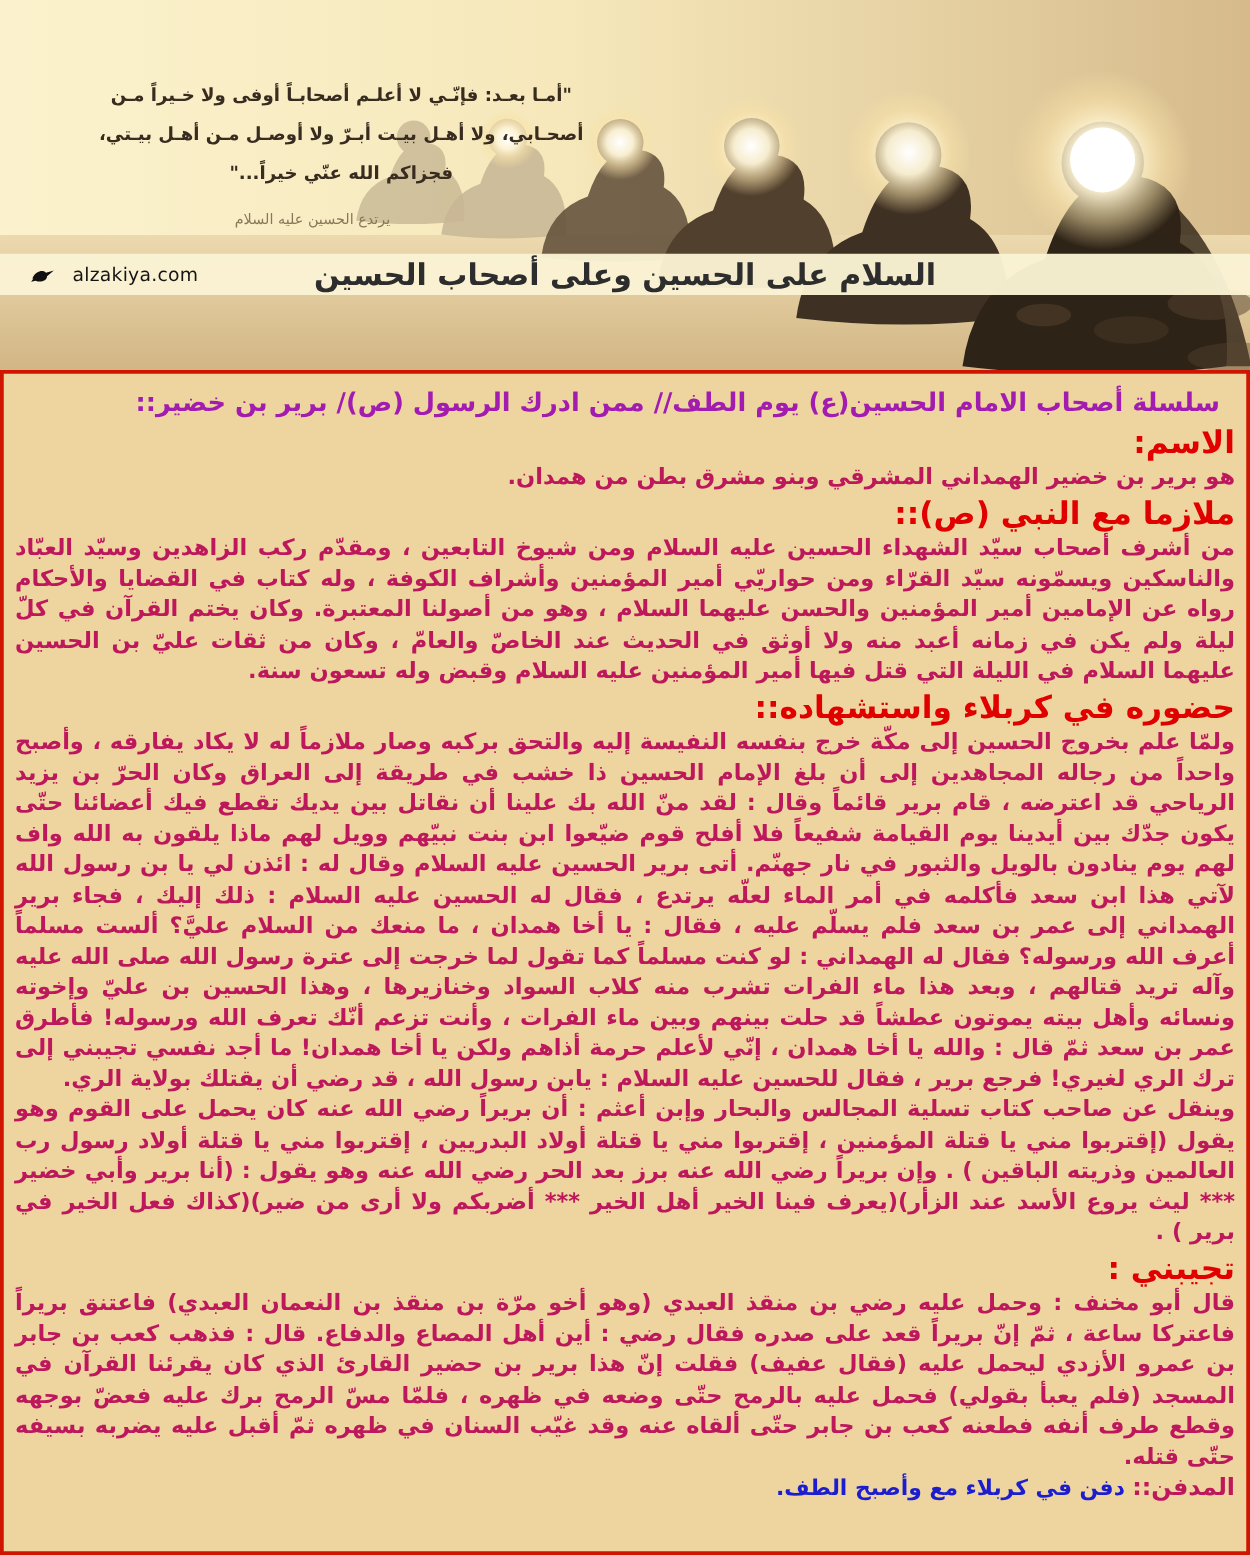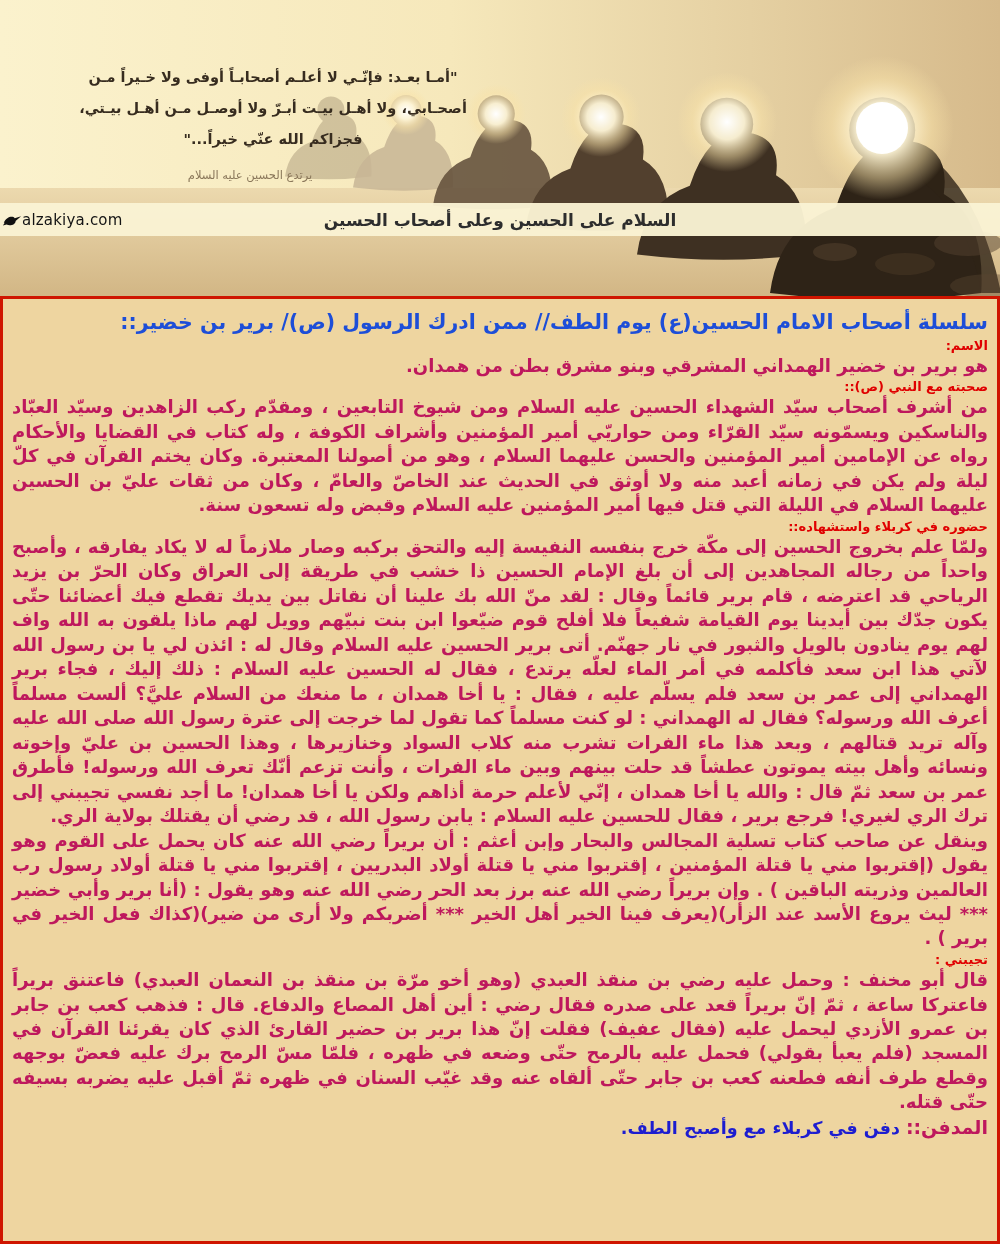--- a/index.html
+++ b/index.html
@@ -10,32 +10,32 @@
   .header{position:relative;width:1000px;height:296px;overflow:hidden;
           background:linear-gradient(100deg,#fbf2cd 0%,#f6e8bb 45%,#e7d2a4 72%,#d9bf91 100%);}
   .scene{position:absolute;left:0;top:0;width:1000px;height:296px;display:block;}
   .quote{position:absolute;top:62px;left:38px;width:470px;z-index:3;
          direction:rtl;text-align:center;color:#372c1f;font-weight:bold;
          font-size:14.5px;line-height:2.15;white-space:pre-line;}
   .attribution{position:absolute;top:168px;left:150px;width:200px;z-index:3;
          direction:rtl;text-align:center;color:#8a775a;font-size:11.5px;}
   .titlebar{position:absolute;top:203px;left:0;width:1000px;height:33px;z-index:4;
          background:rgba(250,242,211,0.96);display:flex;align-items:center;}
-  .brand{display:flex;align-items:center;gap:0;padding-left:2px;z-index:5;}
+  .brand{display:flex;align-items:center;gap:14px;padding-left:24px;z-index:5;}
   .brand-text{color:#141414;font-size:15px;letter-spacing:.2px;}
   .banner-title{position:absolute;left:0;right:0;text-align:center;direction:rtl;
-         color:#2d2d2d;font-weight:bold;font-size:17px;}
+         color:#2d2d2d;font-weight:bold;font-size:24px;}
 
   
   .body-box{position:absolute;top:296px;left:0;width:1000px;height:948px;
          box-sizing:border-box;background:#eed5a0;border:3px solid #cf1500;
          padding:8px 9px 0 9px;direction:rtl;overflow:hidden;}
-  .main-title{margin:2px 0 0 0;color:#1d4ed8;font-weight:bold;font-size:20.5px;line-height:1.35;}
+  .main-title{margin:2px 12px 0 0;color:#a21caf;font-weight:bold;font-size:20.5px;line-height:1.35;}
   .sec{margin:0;}
-  .red-h{margin:0;color:#e00000;font-weight:bold;font-size:13px;line-height:1.32;}
+  .red-h{margin:0;color:#e00000;font-weight:bold;font-size:25px;line-height:1.32;}
   .blue-p{margin:0;color:#be185d;font-weight:bold;font-size:18px;line-height:1.36;
           text-align:justify;}
   .inline-sec{margin:0;font-size:17.5px;line-height:1.36;font-weight:bold;}
   .inline-sec .ih{color:#be185d;font-size:19px;margin-left:6px;}
   .inline-sec .ib{color:#1d1dd0;}
 </style>
 </head>
 <body>
 
 <div class="page">
@@ -122,21 +122,21 @@
 
   <div class="body-box">
     <h1 class="main-title">سلسلة أصحاب الامام الحسين(ع) يوم الطف// ممن ادرك الرسول (ص)/ برير بن خضير::</h1>
 
     <section class="sec">
       <h2 class="red-h">الاسم:</h2>
       <p class="blue-p">هو برير بن خضير الهمداني المشرقي وبنو مشرق بطن من همدان.</p>
     </section>
 
     <section class="sec">
-      <h2 class="red-h">صحبته مع النبي (ص)::</h2>
+      <h2 class="red-h">ملازما مع النبي (ص)::</h2>
       <p class="blue-p">من أشرف أصحاب سيّد الشهداء الحسين عليه السلام ومن شيوخ التابعين ، ومقدّم ركب الزاهدين وسيّد العبّاد والناسكين ويسمّونه سيّد القرّاء ومن حواريّي أمير المؤمنين وأشراف الكوفة ، وله كتاب في القضايا والأحكام رواه عن الإمامين أمير المؤمنين والحسن عليهما السلام ، وهو من أصولنا المعتبرة. وكان يختم القرآن في كلّ ليلة ولم يكن في زمانه أعبد منه ولا أوثق في الحديث عند الخاصّ والعامّ ، وكان من ثقات عليّ بن الحسين عليهما السلام في الليلة التي قتل فيها أمير المؤمنين عليه السلام وقبض وله تسعون سنة.</p>
     </section>
 
     <section class="sec">
       <h2 class="red-h">حضوره في كربلاء واستشهاده::</h2>
       <p class="blue-p">ولمّا علم بخروج الحسين إلى مكّة خرج بنفسه النفيسة إليه والتحق بركبه وصار ملازماً له لا يكاد يفارقه ، وأصبح واحداً من رجاله المجاهدين إلى أن بلغ الإمام الحسين ذا خشب في طريقة إلى العراق وكان الحرّ بن يزيد الرياحي قد اعترضه ، قام برير قائماً وقال : لقد منّ الله بك علينا أن نقاتل بين يديك تقطع فيك أعضائنا حتّى يكون جدّك بين أيدينا يوم القيامة شفيعاً فلا أفلح قوم ضيّعوا ابن بنت نبيّهم وويل لهم ماذا يلقون به الله واف لهم يوم ينادون بالويل والثبور في نار جهنّم. أتى برير الحسين عليه السلام وقال له : ائذن لي يا بن رسول الله لآتي هذا ابن سعد فأكلمه في أمر الماء لعلّه يرتدع ، فقال له الحسين عليه السلام : ذلك إليك ، فجاء برير الهمداني إلى عمر بن سعد فلم يسلّم عليه ، فقال : يا أخا همدان ، ما منعك من السلام عليَّ؟ ألست مسلماً أعرف الله ورسوله؟ فقال له الهمداني : لو كنت مسلماً كما تقول لما خرجت إلى عترة رسول الله صلى الله عليه وآله تريد قتالهم ، وبعد هذا ماء الفرات تشرب منه كلاب السواد وخنازيرها ، وهذا الحسين بن عليّ وإخوته ونسائه وأهل بيته يموتون عطشاً قد حلت بينهم وبين ماء الفرات ، وأنت تزعم أنّك تعرف الله ورسوله! فأطرق عمر بن سعد ثمّ قال : والله يا أخا همدان ، إنّي لأعلم حرمة أذاهم ولكن يا أخا همدان! ما أجد نفسي تجيبني إلى ترك الري لغيري! فرجع برير ، فقال للحسين عليه السلام : يابن رسول الله ، قد رضي أن يقتلك بولاية الري.</p>
     </section>
 
     <section class="sec">
       <p class="blue-p">وينقل عن صاحب كتاب تسلية المجالس والبحار وإبن أعثم : أن بريراً رضي الله عنه كان يحمل على القوم وهو يقول (إقتربوا مني يا قتلة المؤمنين ، إقتربوا مني يا قتلة أولاد البدريين ، إقتربوا مني يا قتلة أولاد رسول رب العالمين وذريته الباقين ) . وإن بريراً رضي الله عنه برز بعد الحر رضي الله عنه وهو يقول : (أنا برير وأبي خضير *** ليث يروع الأسد عند الزأر)(يعرف فينا الخير أهل الخير *** أضربكم ولا أرى من ضير)(كذاك فعل الخير في برير ) .</p>

